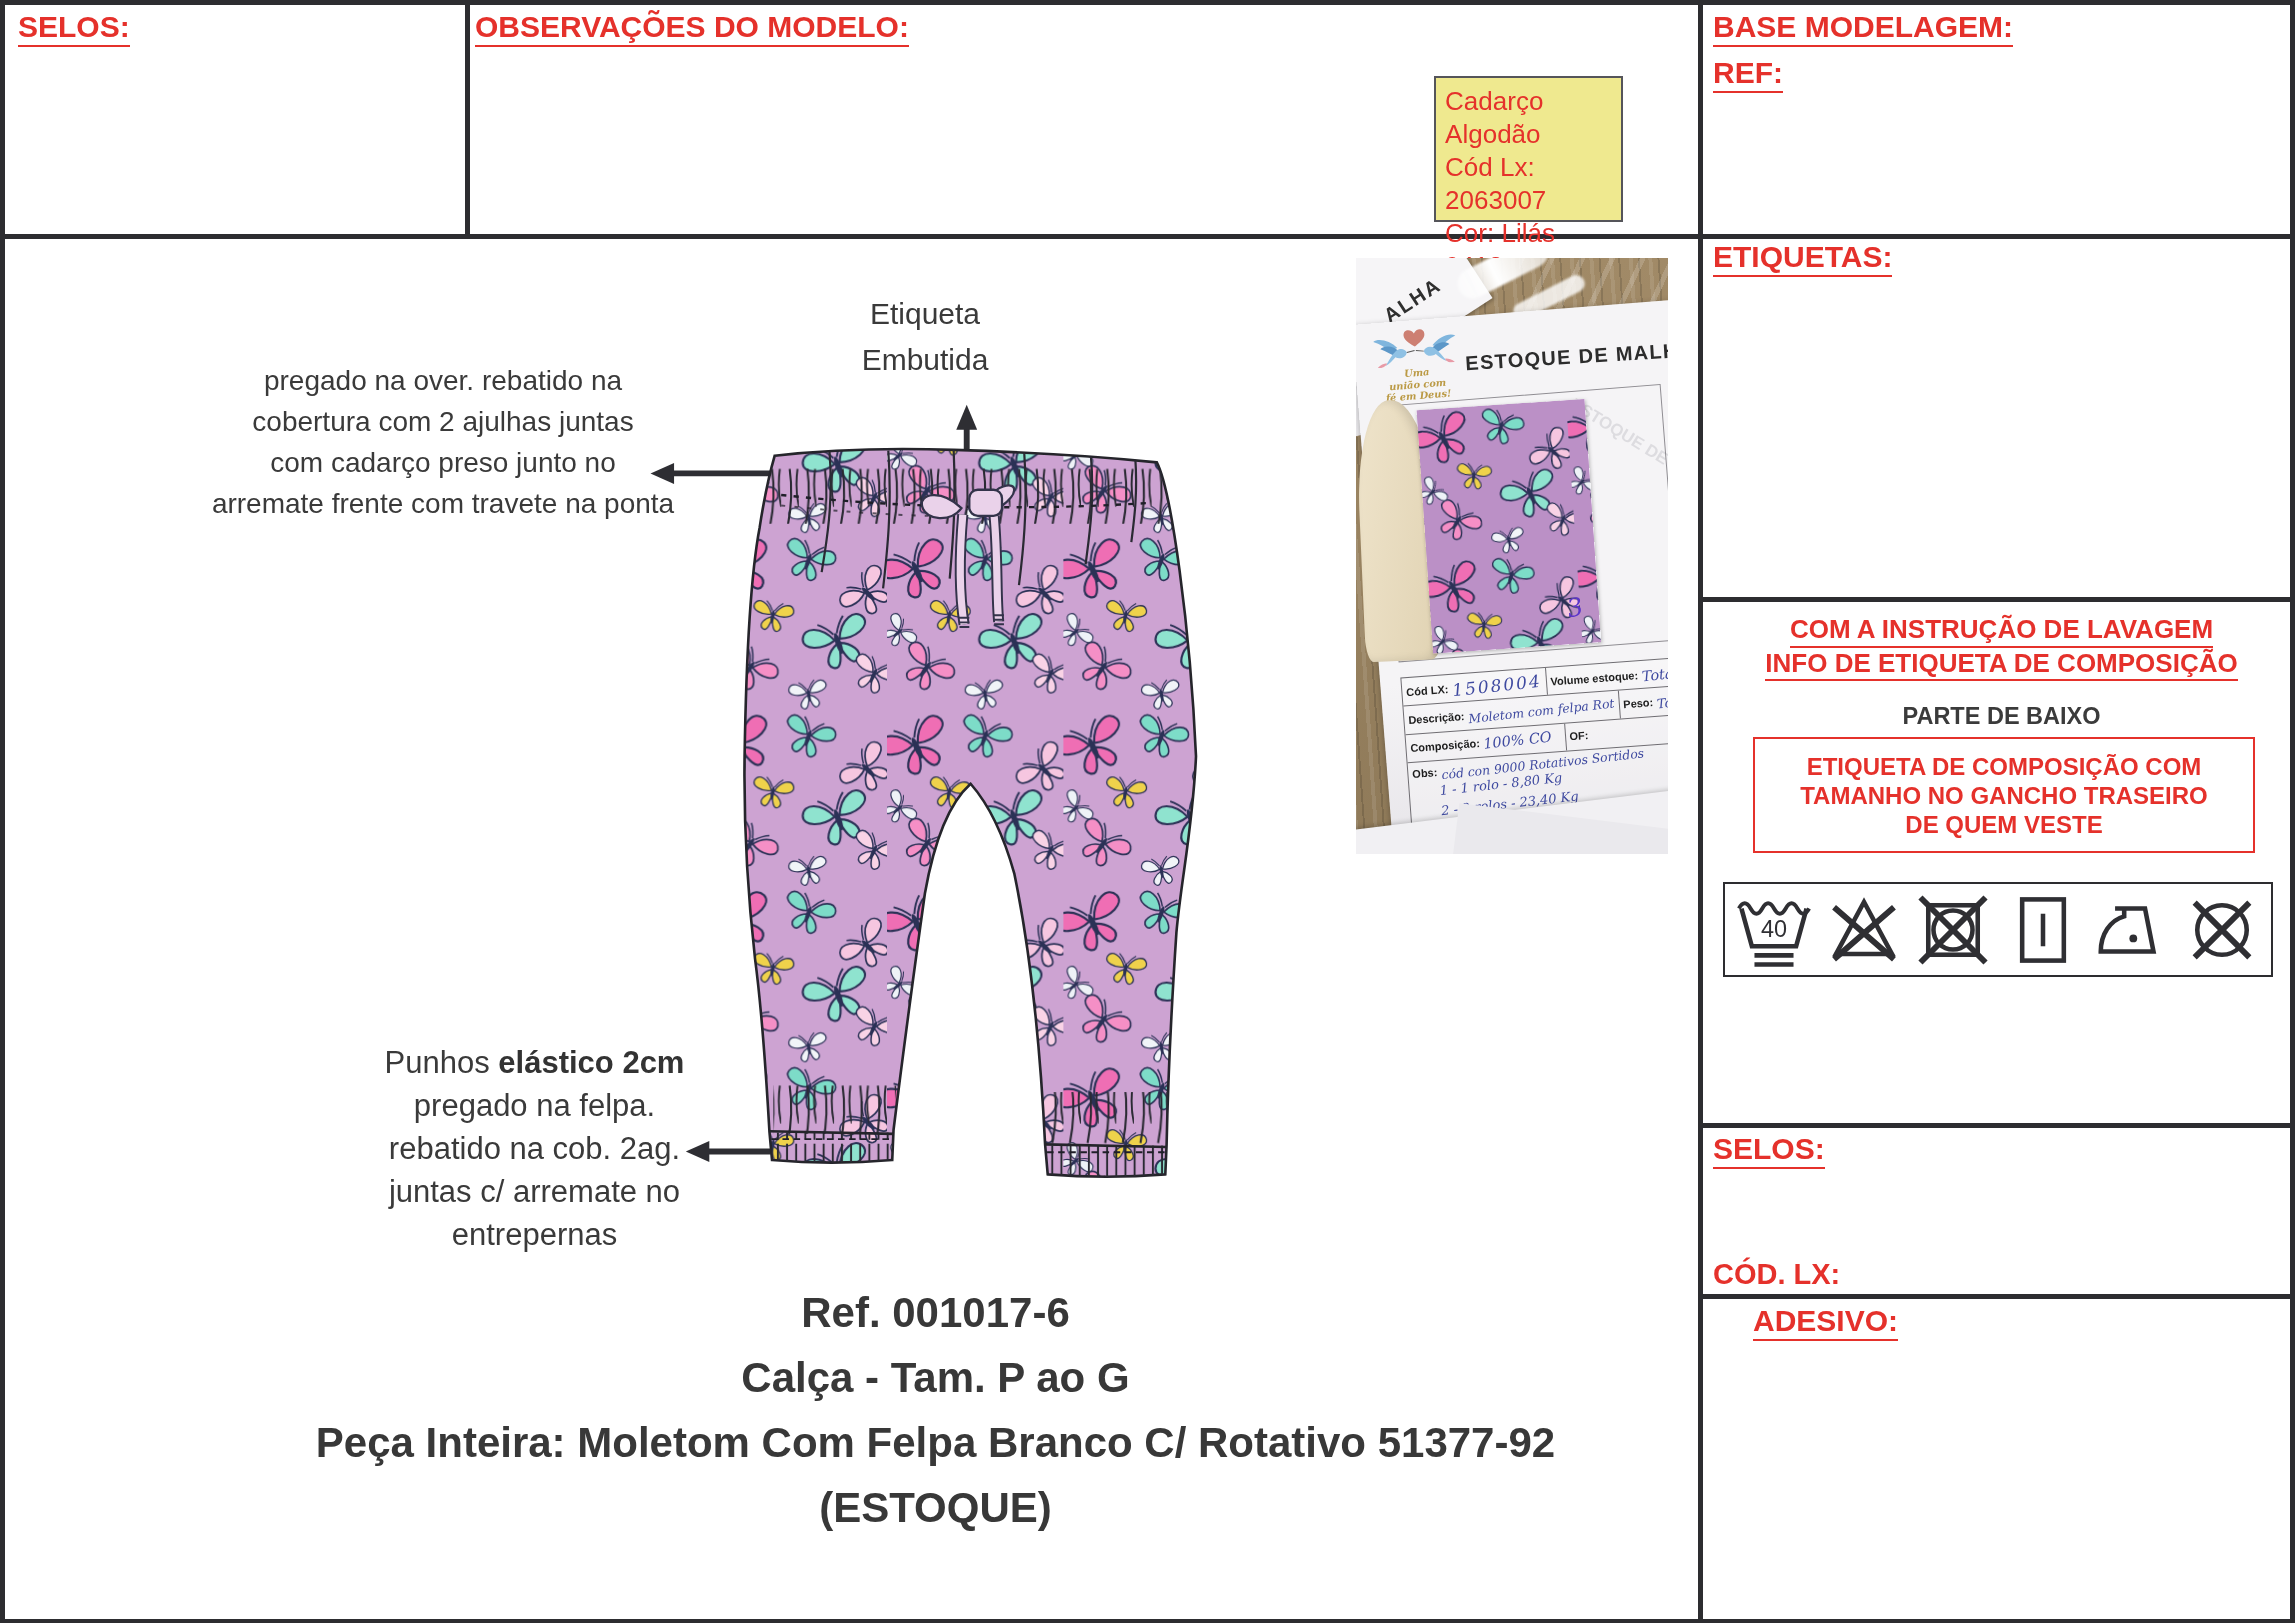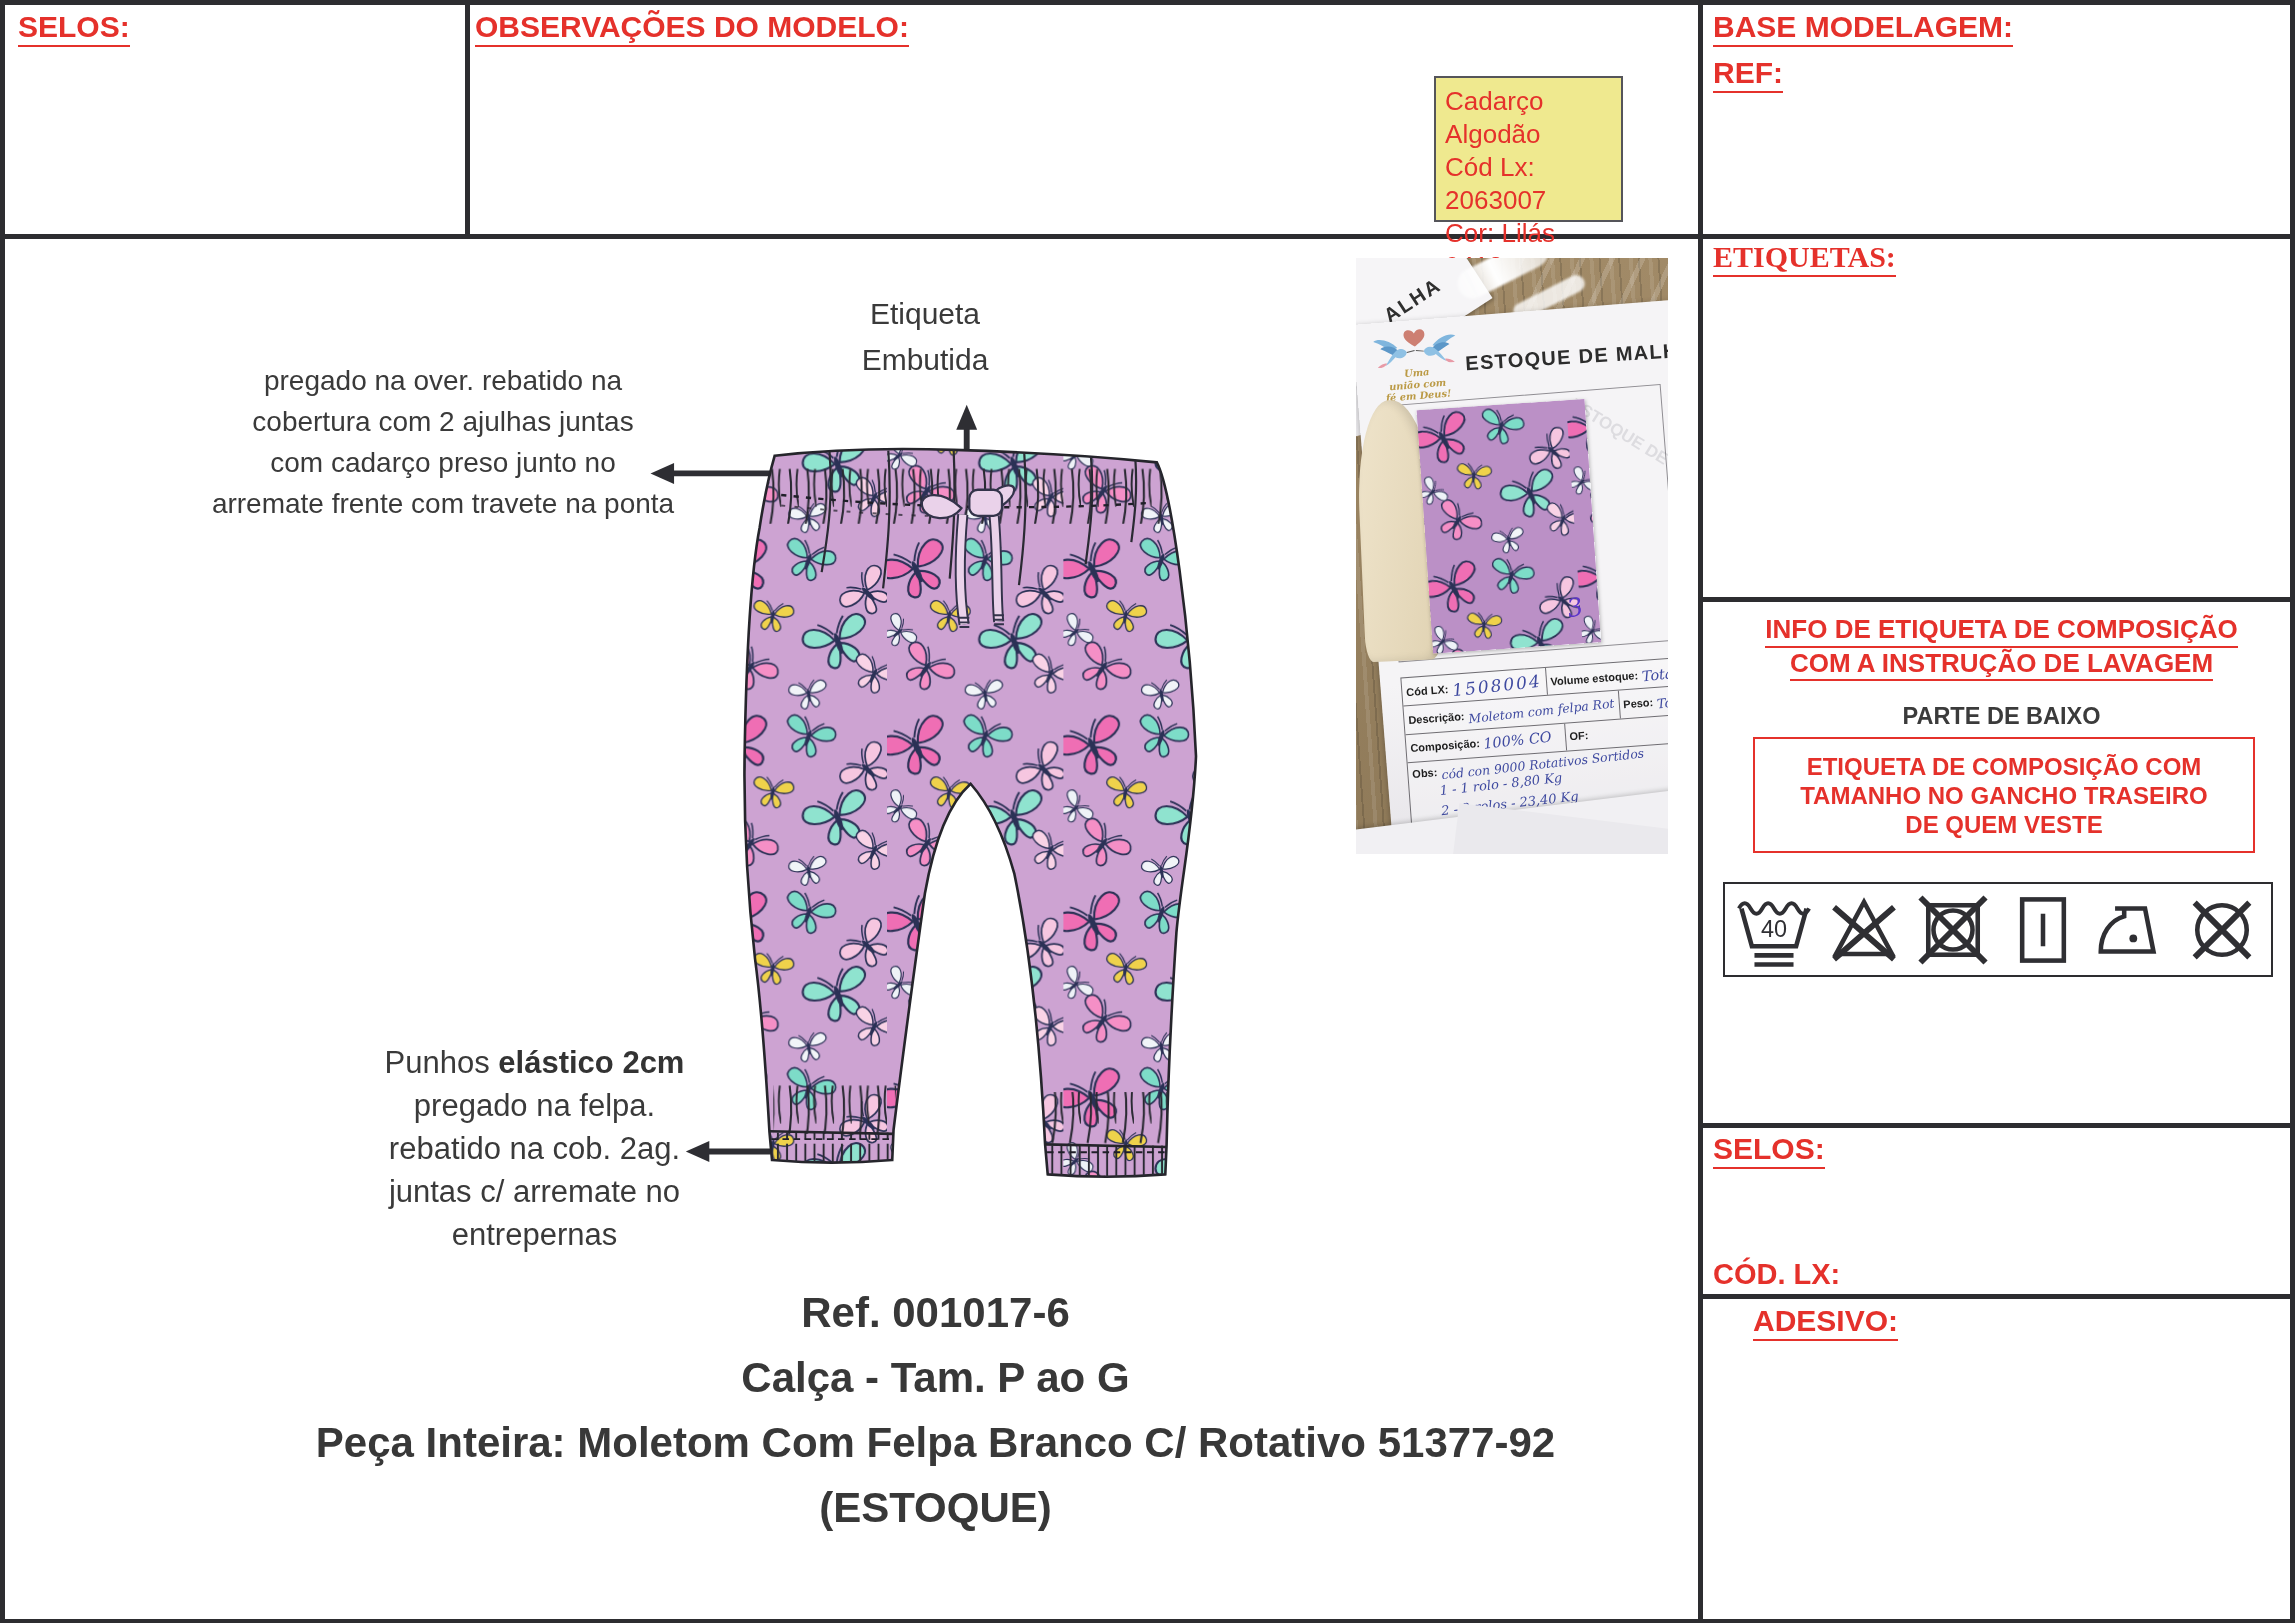--- a/index.html
+++ b/index.html
@@ -105,25 +105,25 @@
   <div class="rh" style="left:1708px;top:5.2px;"><span>BASE MODELAGEM:</span></div>
   <div class="rh" style="left:1708px;top:51px;"><span>REF:</span></div>
 
   <div class="note">
     <div>Cadarço Algodão</div>
     <div>Cód Lx: 2063007</div>
     <div>Cor: Lilás 9418</div>
     <div>c/ lurex prata</div>
   </div>
 
-  <div class="rh" style="left:1708px;top:235px;font-family:Liberation Serif, serif;"><span>ETIQUETAS:</span></div>
+  <div class="rh" style="left:1708px;top:235px;"><span>ETIQUETAS:</span></div>
 
   <div class="info-head">
+    <div><span>COM A INSTRUÇÃO DE LAVAGEM</span></div>
     <div><span>INFO DE ETIQUETA DE COMPOSIÇÃO</span></div>
-    <div><span>COM A INSTRUÇÃO DE LAVAGEM</span></div>
   </div>
 
   <div class="parte">PARTE DE BAIXO</div>
 
   <div class="compbox">
     <div>ETIQUETA DE COMPOSIÇÃO COM</div>
     <div>TAMANHO NO GANCHO TRASEIRO</div>
     <div>DE QUEM VESTE</div>
   </div>
 

